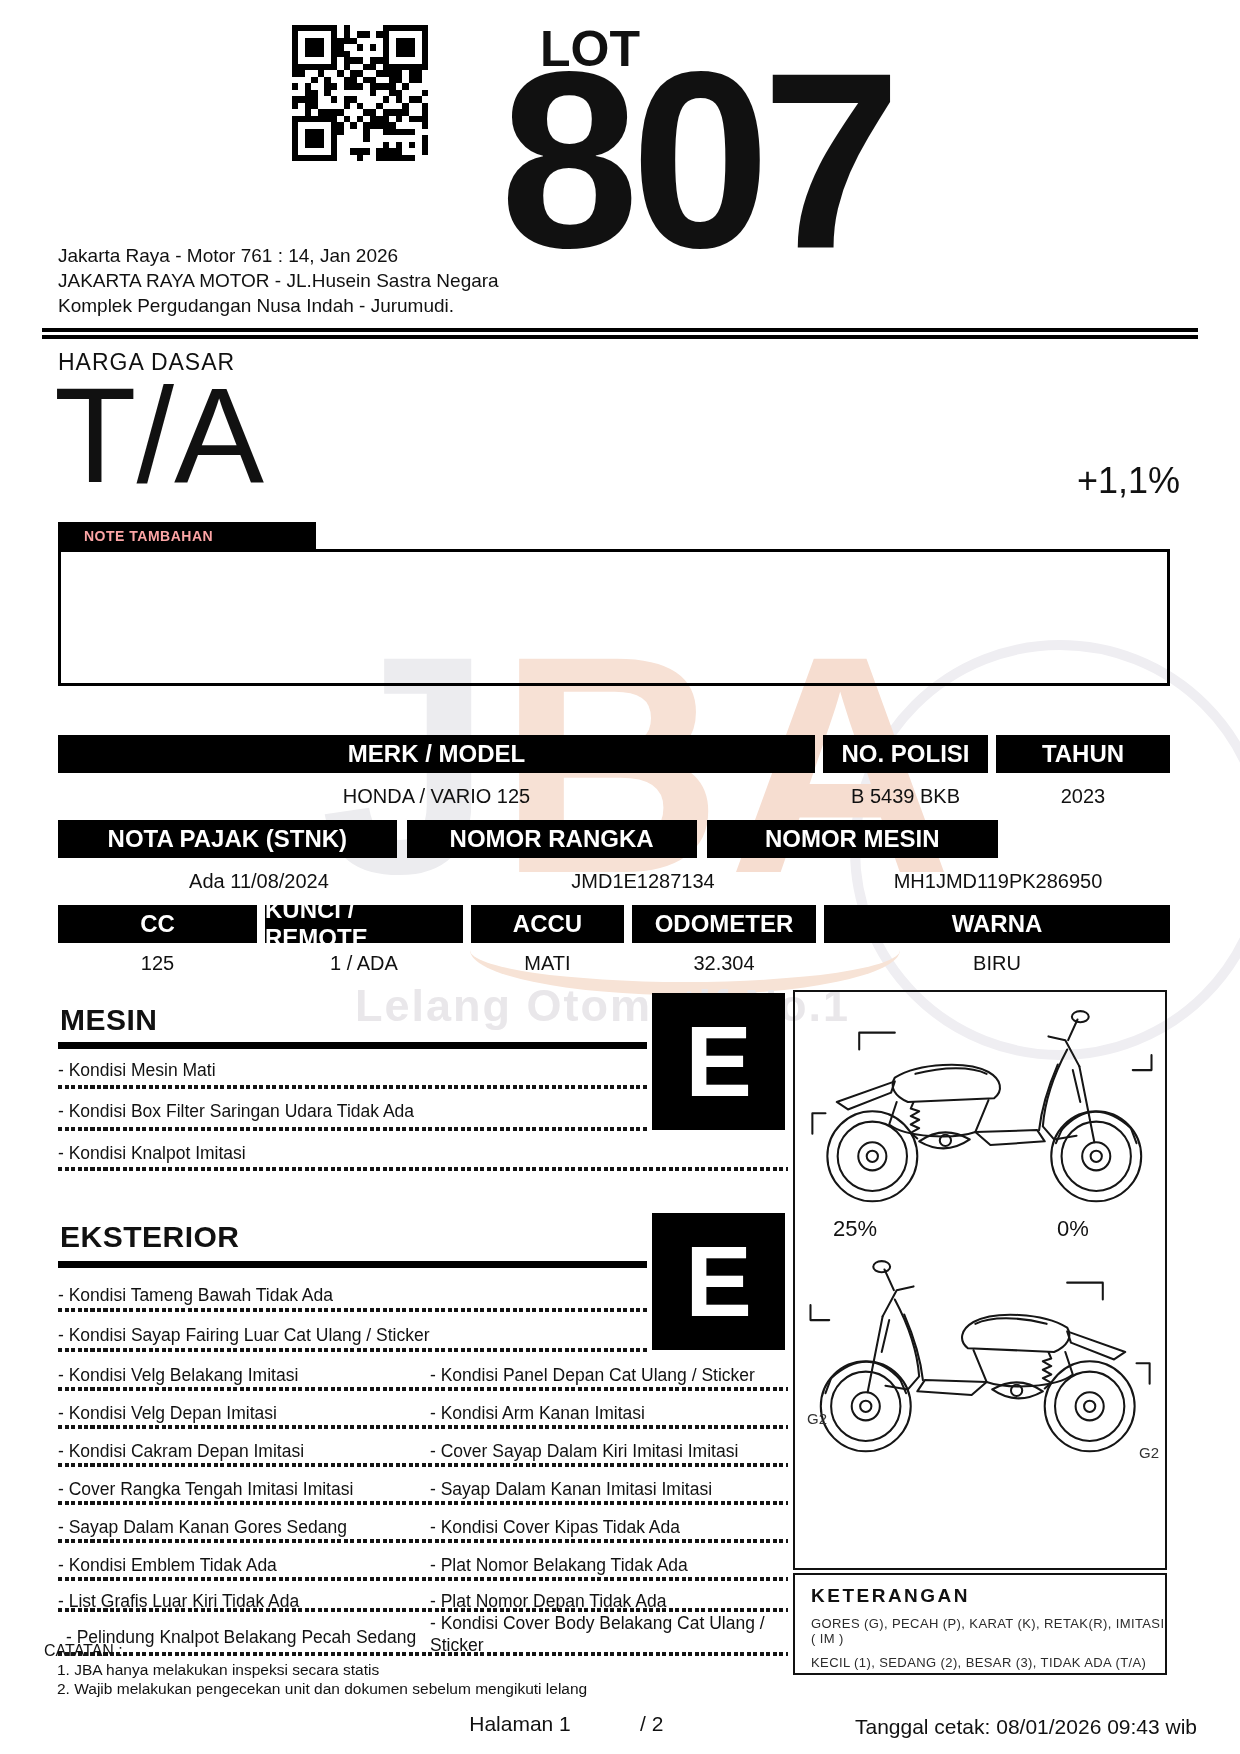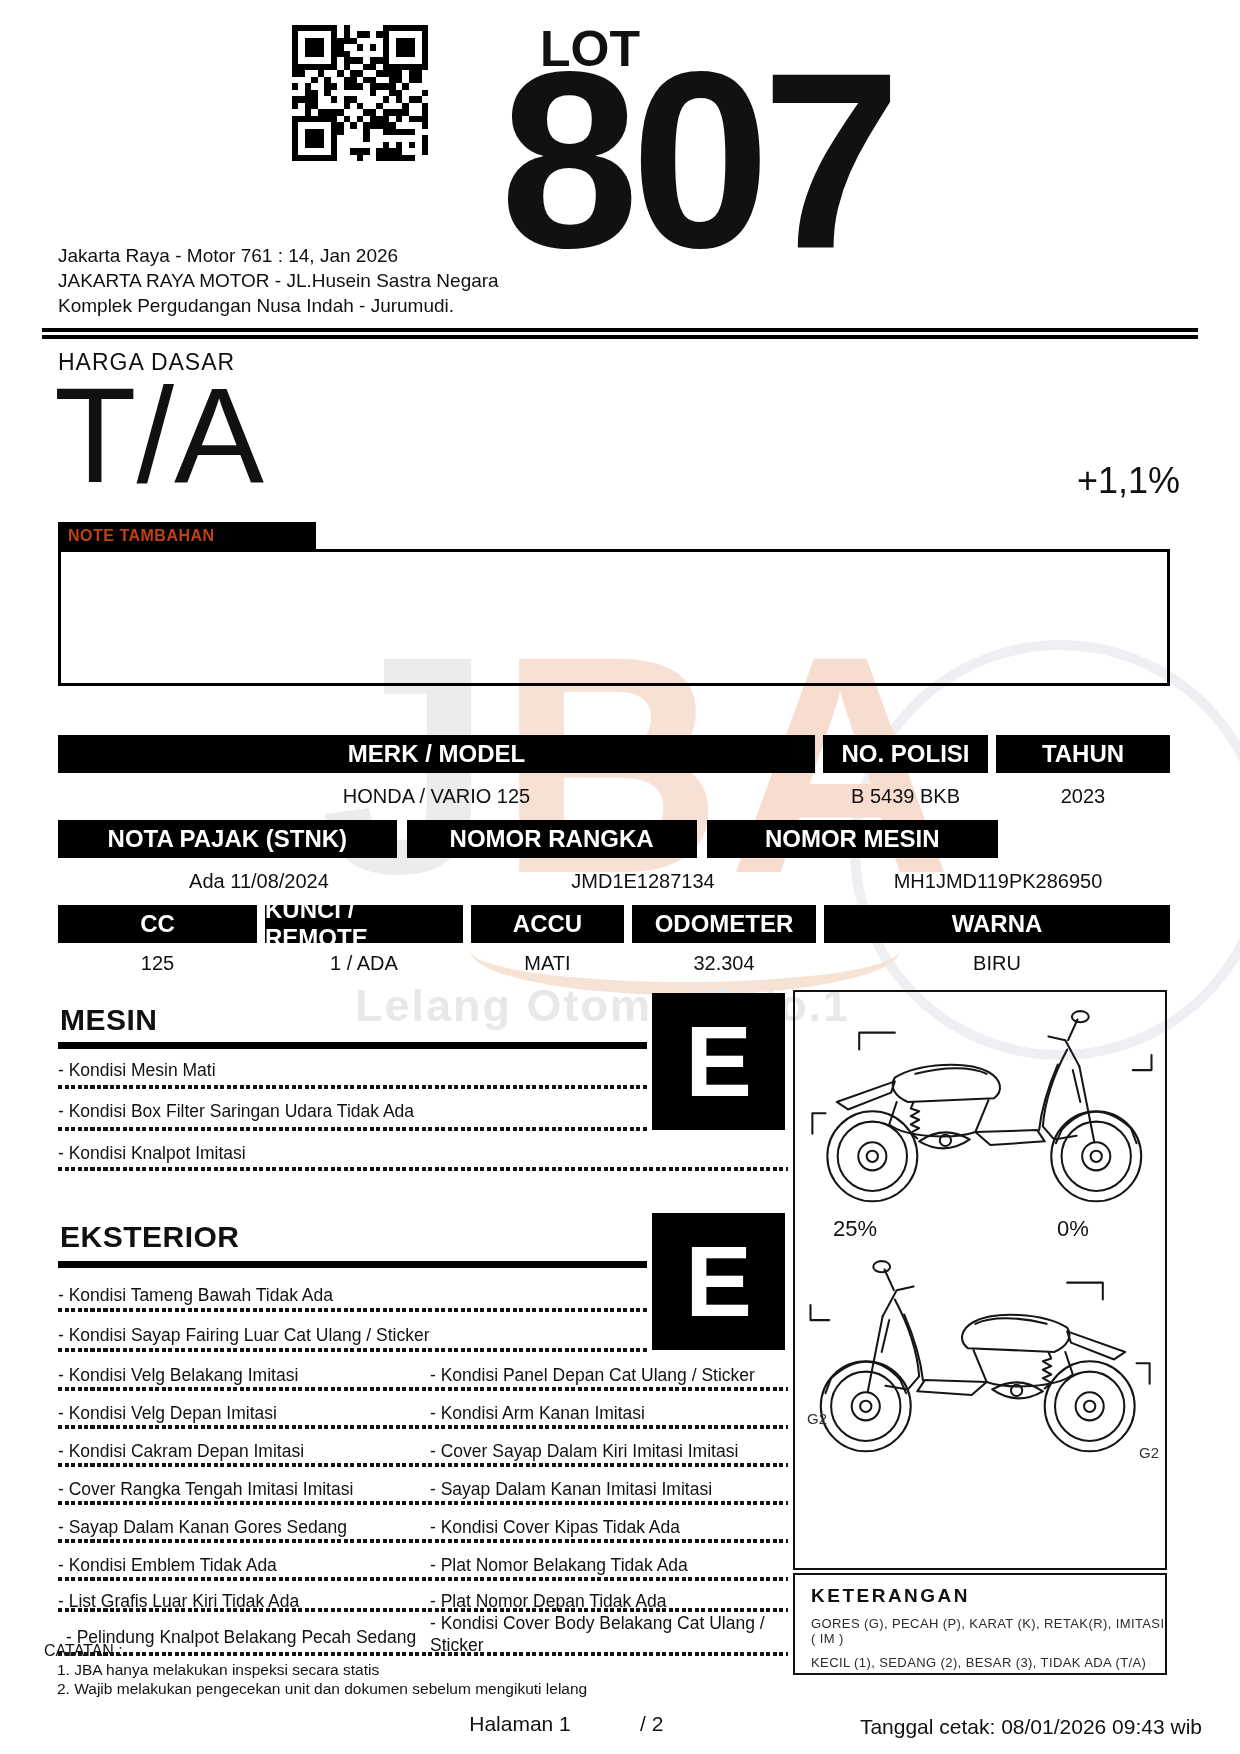--- a/index.html
+++ b/index.html
@@ -17,22 +17,22 @@
   .fg{position:absolute;z-index:1}
   
   .lot-label{font-size:50px;font-weight:bold;line-height:1}
   .lot-number{font-size:250px;font-weight:bold;letter-spacing:-8px;line-height:1}
   .addr{font-size:19px;line-height:25px}
   .dbl-rule{height:11px;border-top:4px solid #000;border-bottom:4px solid #000}
   .harga-label{font-size:23px;letter-spacing:1px}
   .harga-value{font-size:135px;line-height:135px}
   .harga-change{font-size:36px;text-align:right}
   
-  .note-tab{background:#000;color:#c2410c;font-weight:bold;font-size:16px;
-            display:flex;align-items:center;padding-left:10px;letter-spacing:.5px}
+  .note-tab{background:#000;color:#fca5a5;font-weight:bold;font-size:14px;
+            display:flex;align-items:center;padding-left:26px;letter-spacing:.5px}
   .note-box{border:3px solid #000;background:transparent}
   
   .srow{display:flex}
   .hcell{background:#000;color:#fff;font-weight:bold;font-size:24px;height:38px;
          display:flex;align-items:center;justify-content:center}
   .vcell{font-size:20px;height:24px;display:flex;align-items:center;justify-content:center}
   .g8{margin-left:8px}.g10{margin-left:10px}
   
   .sec-title{font-size:30px;font-weight:bold;letter-spacing:.5px}
   .sec-underline{height:7px;background:#000}
@@ -371,13 +371,13 @@
   <div class="ket-line">GORES (G), PECAH (P), KARAT (K), RETAK(R), IMITASI ( IM )</div>
   <div class="ket-line">KECIL (1), SEDANG (2), BESAR (3), TIDAK ADA (T/A)</div>
 </div>
 
 <div class="fg cat-title" style="left:44px;top:1642px">CATATAN :</div>
 <div class="fg cat-note nowrap" style="left:57px;top:1660px">1. JBA hanya melakukan inspeksi secara statis</div>
 <div class="fg cat-note nowrap" style="left:57px;top:1679px">2. Wajib melakukan pengecekan unit dan dokumen sebelum mengikuti lelang</div>
 
 <div class="fg footer-text" style="left:455px;top:1712px;width:130px;text-align:center">Halaman 1</div>
 <div class="fg footer-text" style="left:640px;top:1712px">/ 2</div>
-<div class="fg footer-text" style="left:850px;top:1715px;width:352px;text-align:right">Tanggal cetak: 08/01/2026 09:43 wib</div>
+<div class="fg footer-text" style="left:850px;top:1715px;width:352px;text-align:center">Tanggal cetak: 08/01/2026 09:43 wib</div>
 
 </body></html>

